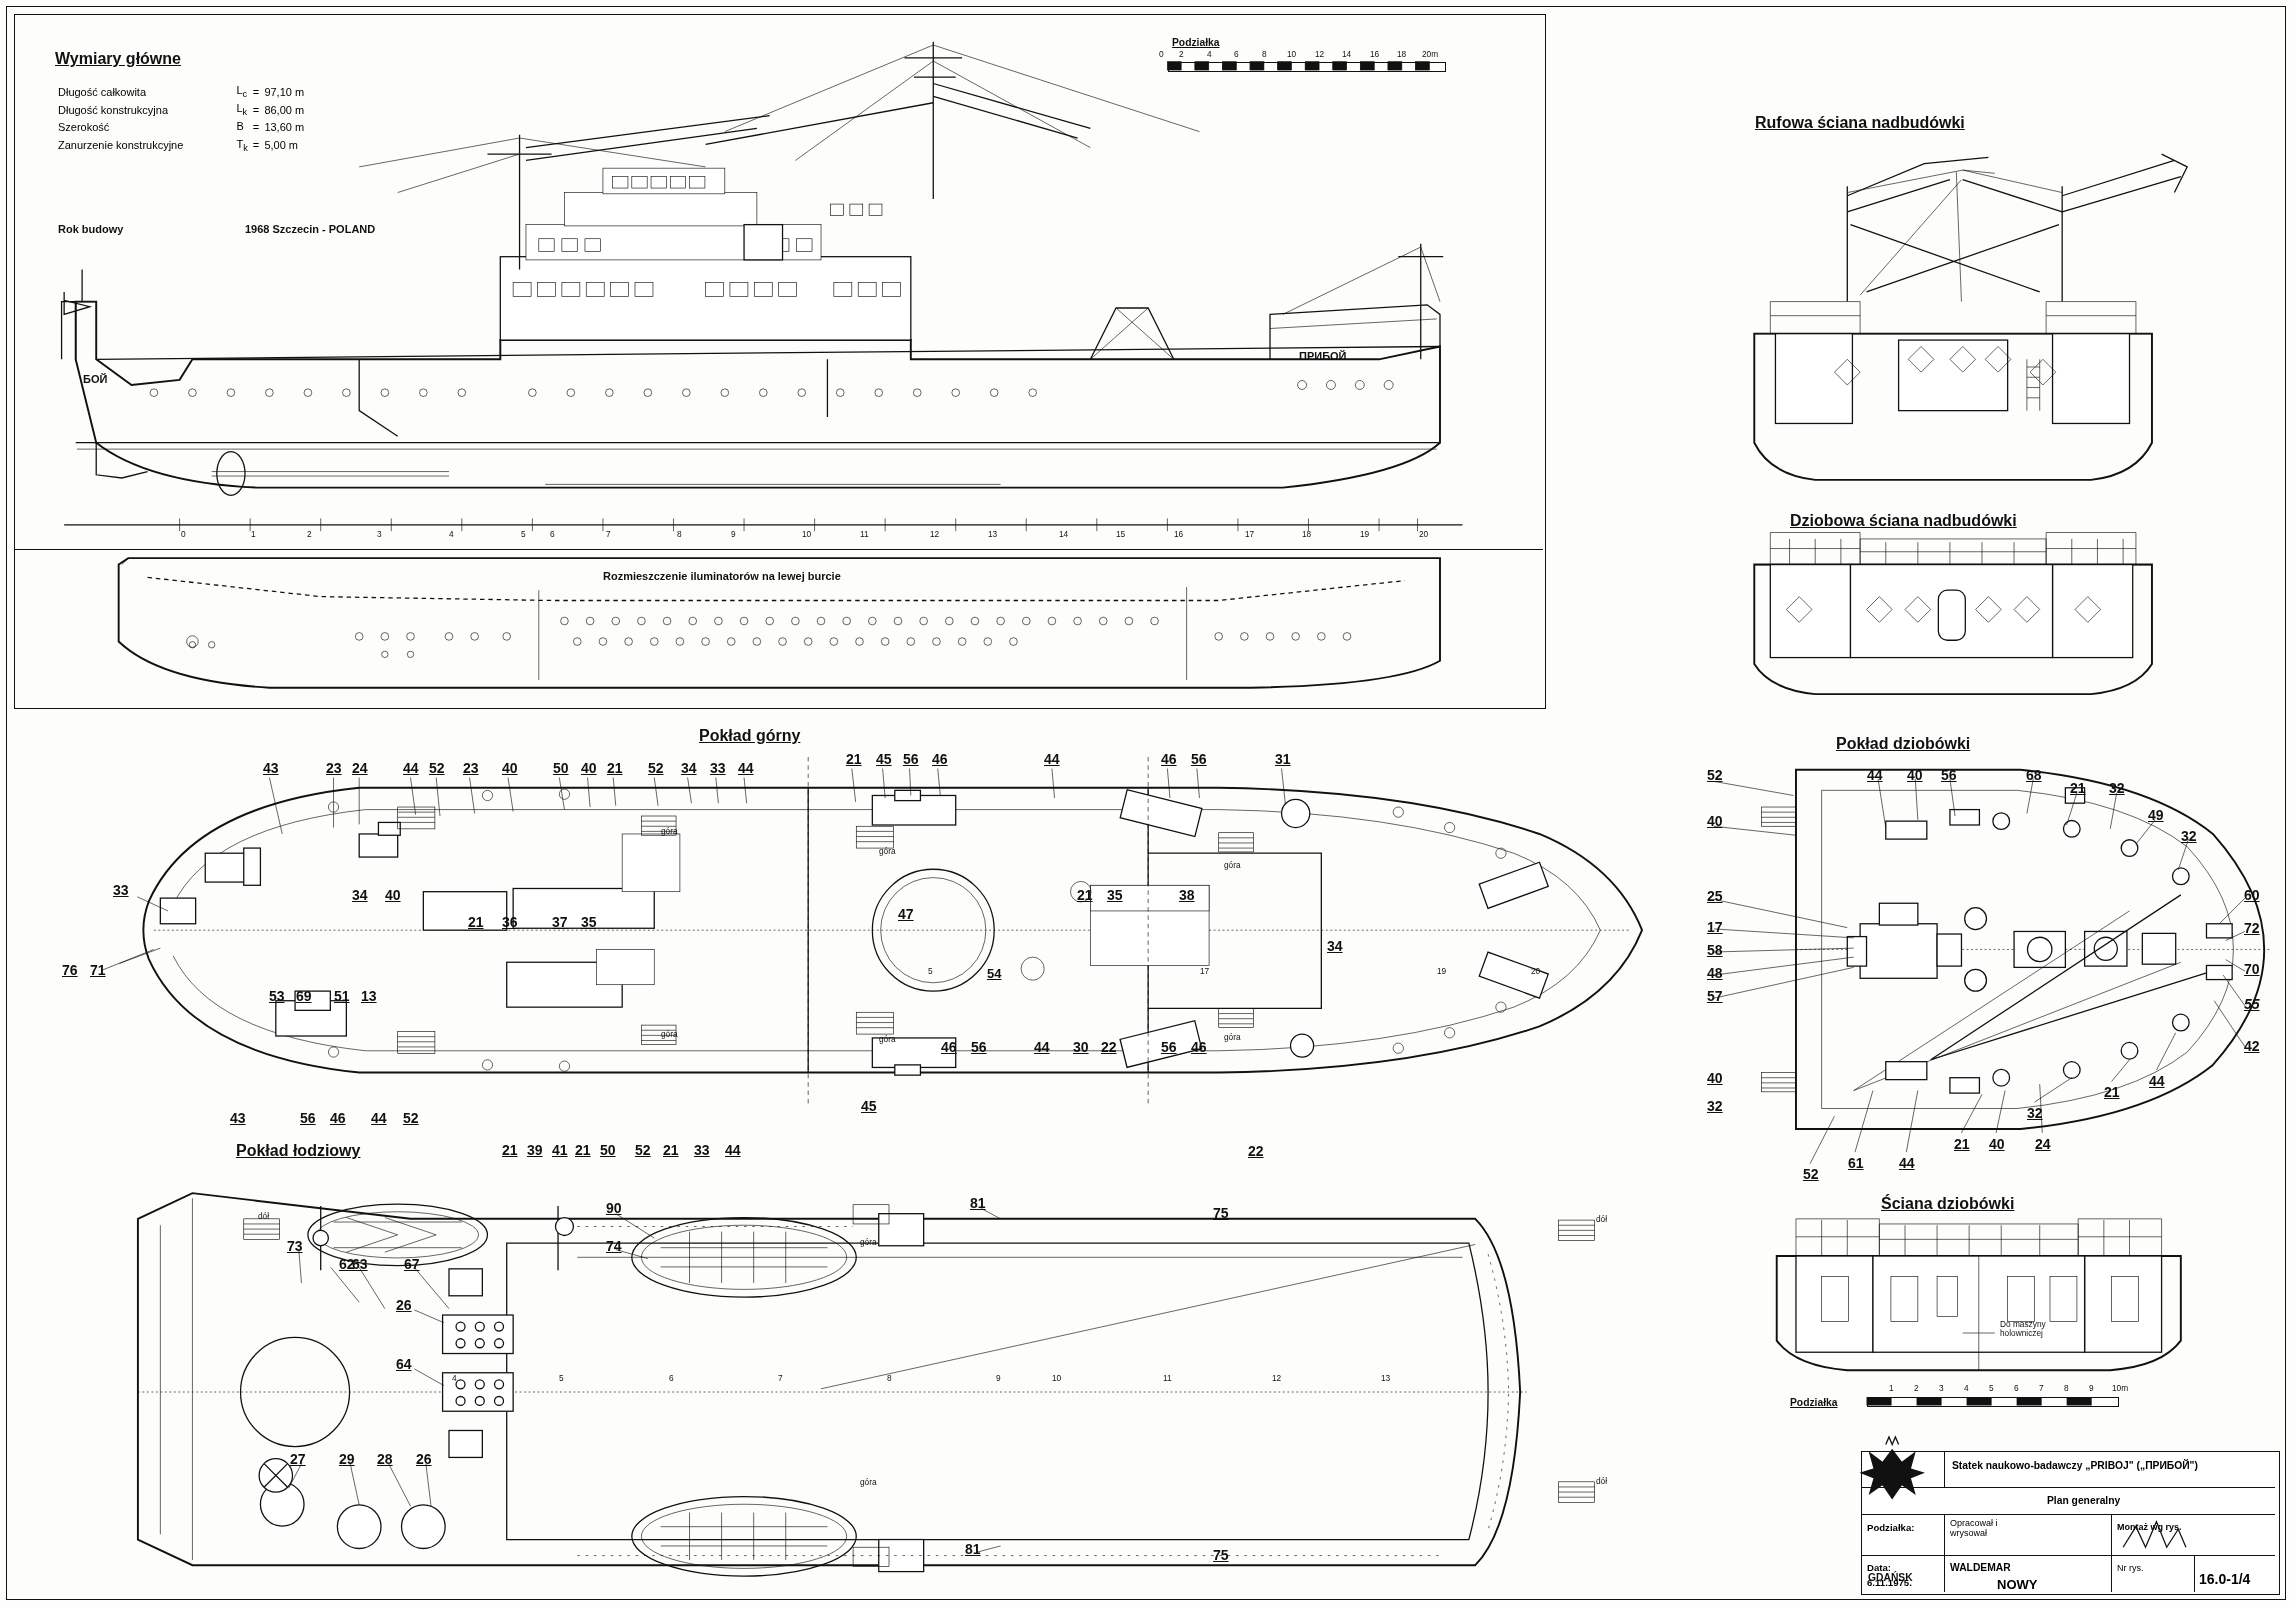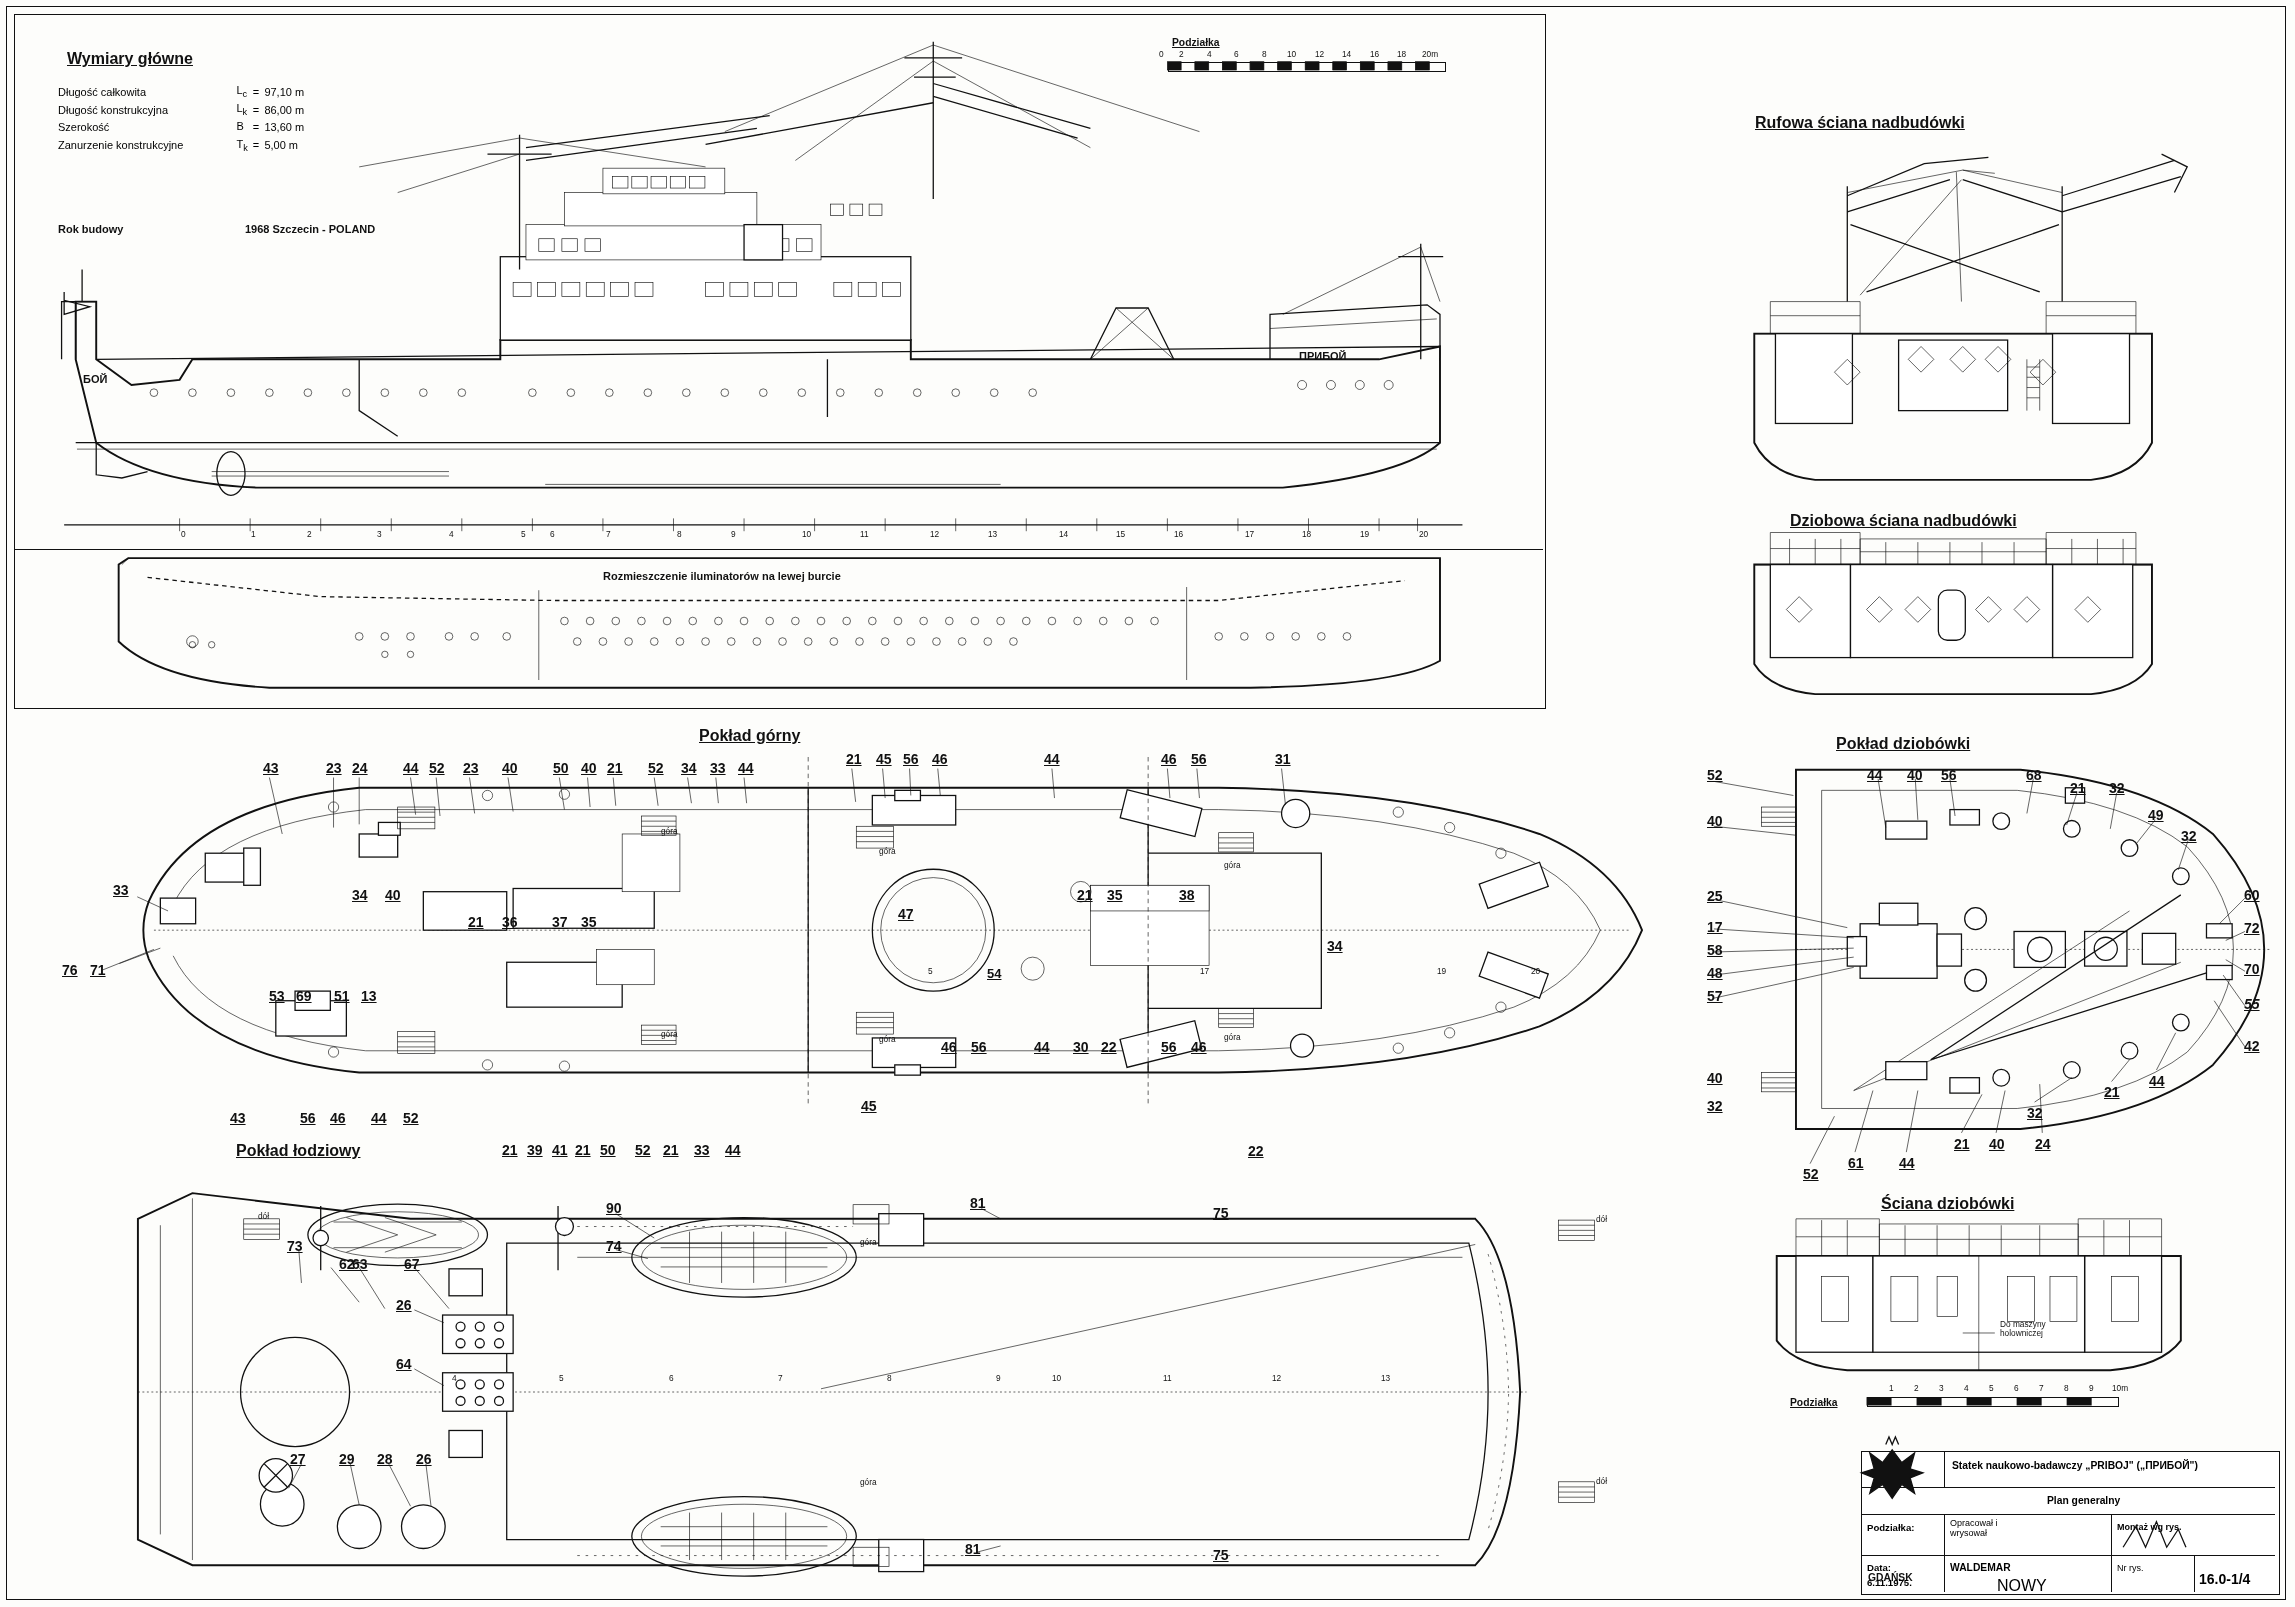--- a/index.html
+++ b/index.html
@@ -34,21 +34,21 @@
 <body>
 
 <div id="sheet">
 
   <div class="bord" style="left:6.4px;top:6.4px;width:2278px;height:1592px;"></div>
 
   <div class="thin" style="left:14px;top:14px;width:1530px;height:693px;border-width:1.3px;"></div>
 
   <div class="cline" style="left:15.4px;top:549px;width:1528px;height:1.3px;"></div>
 
-  <div class="lbl ttl" style="left:55px;top:50px;font-size:16px;margin-left:12px;">Wymiary  główne</div>
+  <div class="lbl ttl" style="left:55px;top:50px;font-size:16px;">Wymiary  główne</div>
 
   <table class="dims" style="left:58px;top:83px;">
     <tbody>
         <tr>
       <td>Długość całkowita</td>
       <td style="padding-left:48px;"><span>L</span><sub>c</sub></td>
       <td>=</td>
       <td>97,10 m</td>
     </tr>
     <tr>
@@ -842,21 +842,21 @@
   <div class="lbl" style="left:1868px;top:1572px;font-size:10.3px;font-weight:bold;">GDAŃSK</div>
 
   <div class="cartcell" style="left:1952px;top:1460px;font-size:10.3px;font-weight:bold;">Statek naukowo-badawczy „PRIBOJ" („ПРИБОЙ")</div>
   <div class="cartcell" style="left:2047px;top:1495px;font-size:10.3px;font-weight:bold;">Plan generalny</div>
 
   <div class="cartcell" style="left:1867px;top:1522px;font-size:9.6px;font-weight:bold;">Podziałka:</div>
   <div class="cartcell" style="left:1950px;top:1518px;font-size:9px;width:77px;white-space:normal;line-height:1.15;">Opracował i wrysował</div>
   <div class="cartcell" style="left:1867px;top:1562px;font-size:9.6px;font-weight:bold;">Data:</div>
   <div class="cartcell" style="left:1867px;top:1577px;font-size:9.6px;font-weight:bold;">6.11.1975.</div>
   <div class="cartcell" style="left:1950px;top:1562px;font-size:10.3px;font-weight:bold;">WALDEMAR</div>
-  <div class="cartcell" style="left:1997px;top:1577px;font-size:16px;font-weight:normal;">NOWY</div>
+  <div class="cartcell" style="left:1997px;top:1577px;font-size:13px;font-weight:bold;">NOWY</div>
   <div class="cartcell" style="left:2117px;top:1522px;font-size:9px;font-weight:bold;">Montaż wg rys.</div>
   <div class="cartcell" style="left:2117px;top:1563px;font-size:9px;">Nr rys.</div>
   <div class="cartcell" style="left:2199px;top:1571px;font-size:14px;font-weight:bold;">16.0-1/4</div>
 
   <svg width="2295" height="1607" viewBox="0 0 3578 2505">
     <path class="ln ln2" d="M3310 2412 L3330 2380 L3345 2412 L3362 2372 L3378 2412 L3396 2384 L3408 2412"></path>
   </svg>
 
   <svg width="2295" height="1607" viewBox="0 0 3578 2505">
     <g class="ln ln1">

